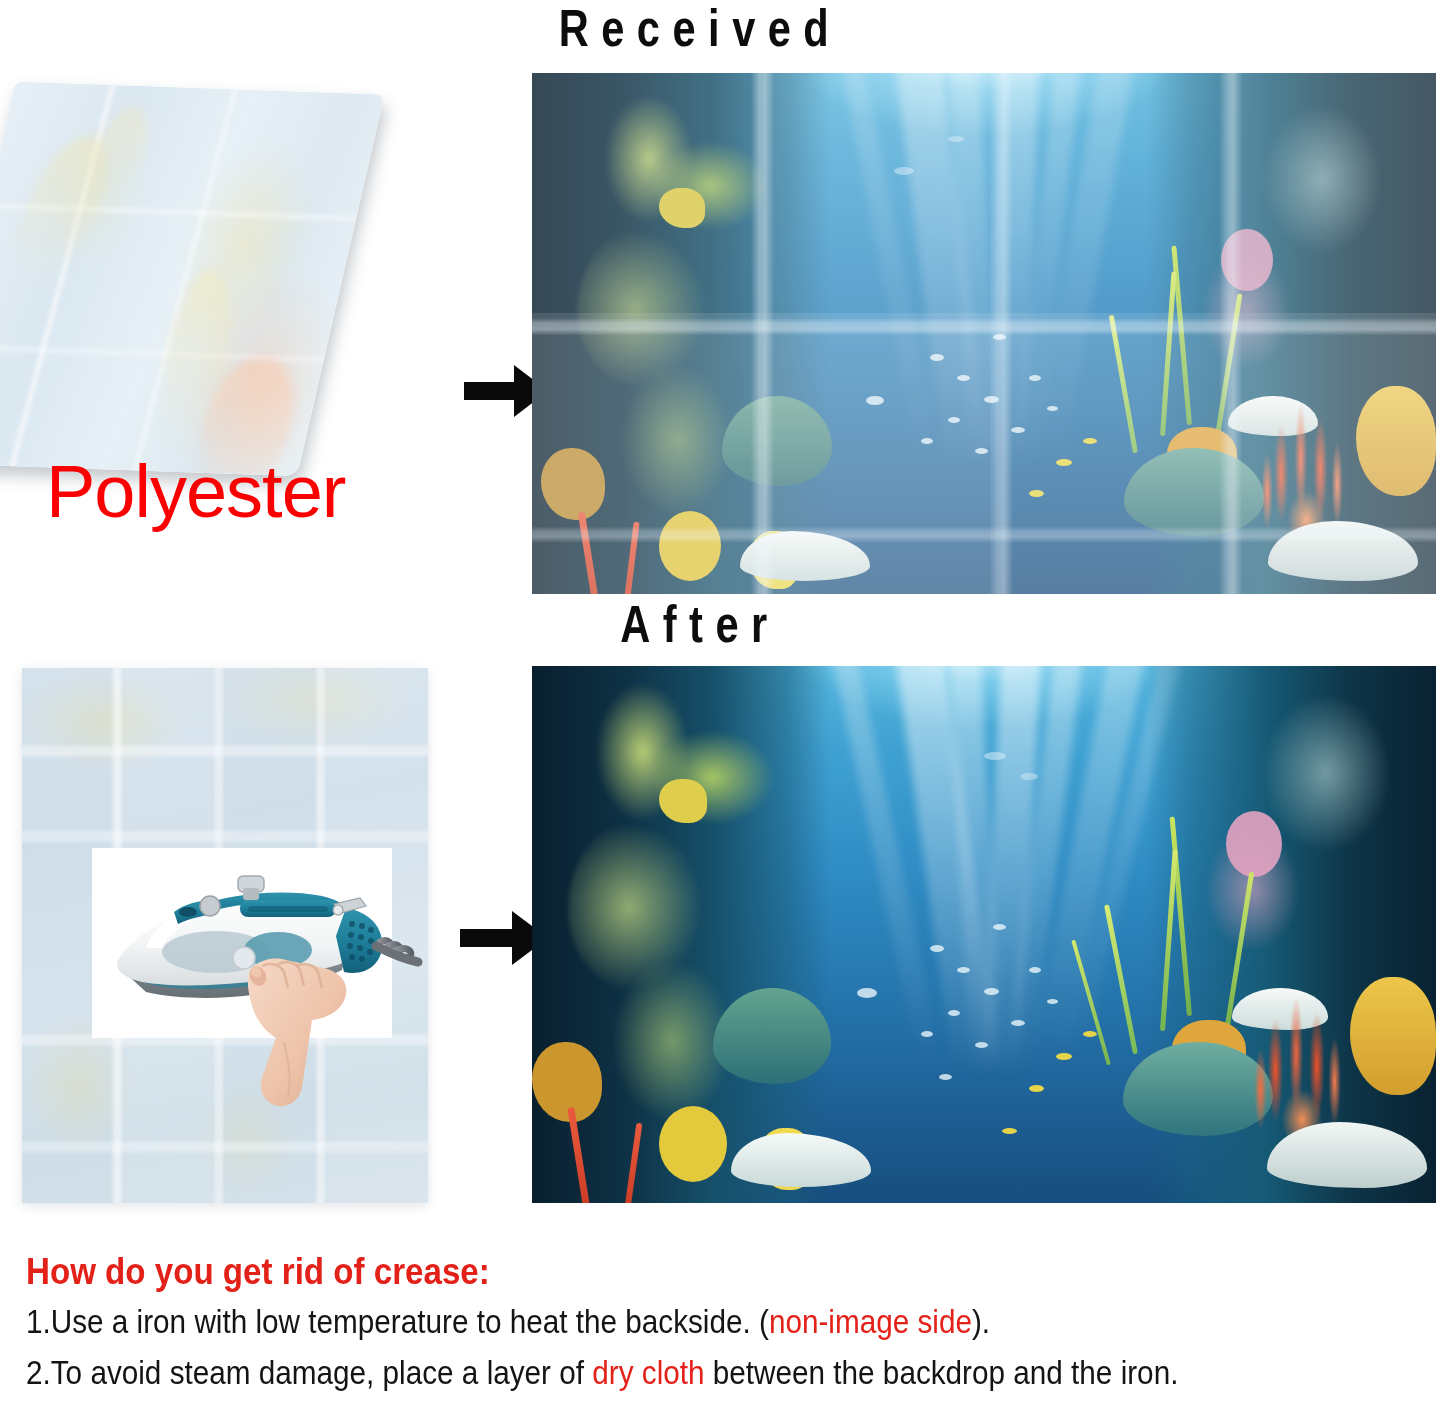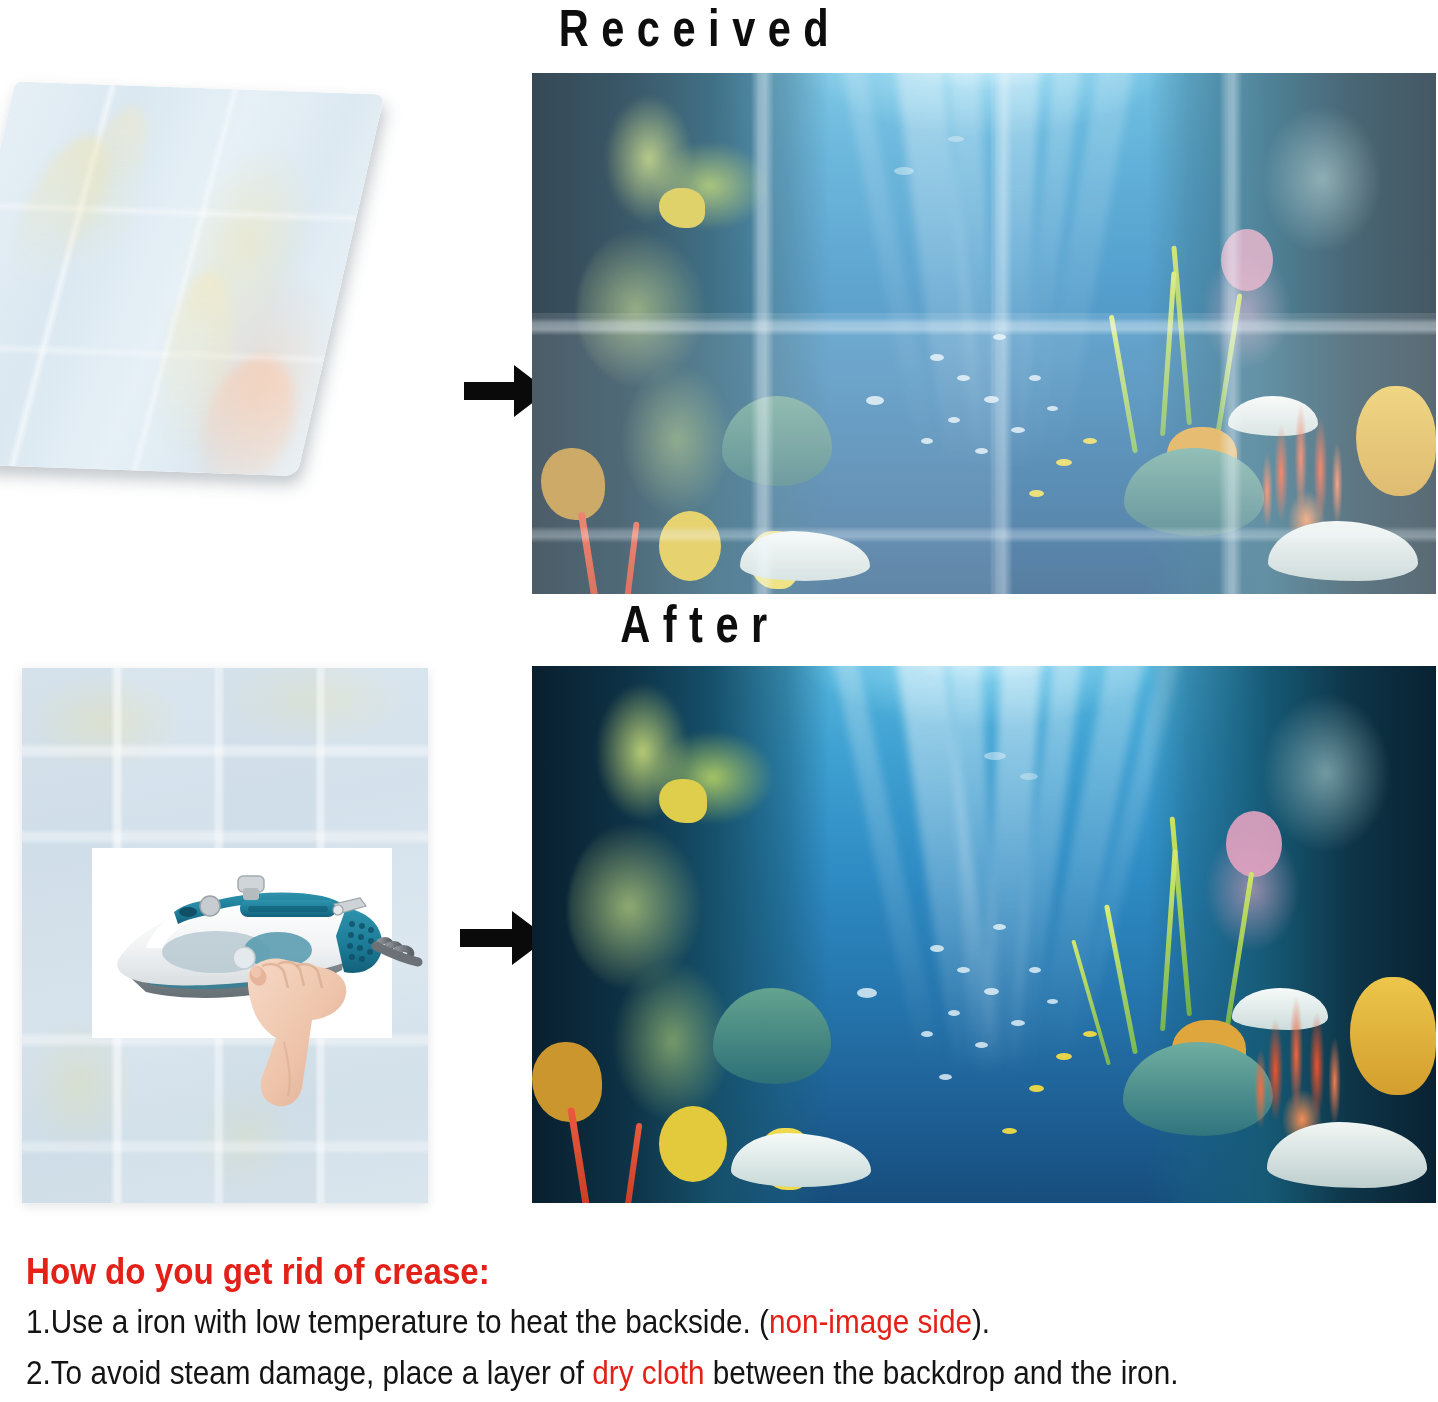--- a/index.html
+++ b/index.html
@@ -188,20 +188,21 @@
 
   <div class="section-title" id="title-received">Received</div>
 
   <div class="fold-sheet" id="fold-sheet">
     <div class="wisp w1"></div>
     <div class="wisp w2"></div>
     <div class="wisp w3"></div>
     <div class="wisp w4"></div>
   </div>
 
+  <div id="polyester-label">Polyester</div>
 
   <div class="arrow" id="arrow-top">
     <svg viewBox="0 0 88 58" xmlns="http://www.w3.org/2000/svg">
       <path d="M2 20 L52 20 L52 3 L86 29 L52 55 L52 38 L2 38 Z" fill="#0a0a0a"></path>
     </svg>
   </div>
 
   <div class="reef" id="photo-received">
     <div class="water"></div>
 

